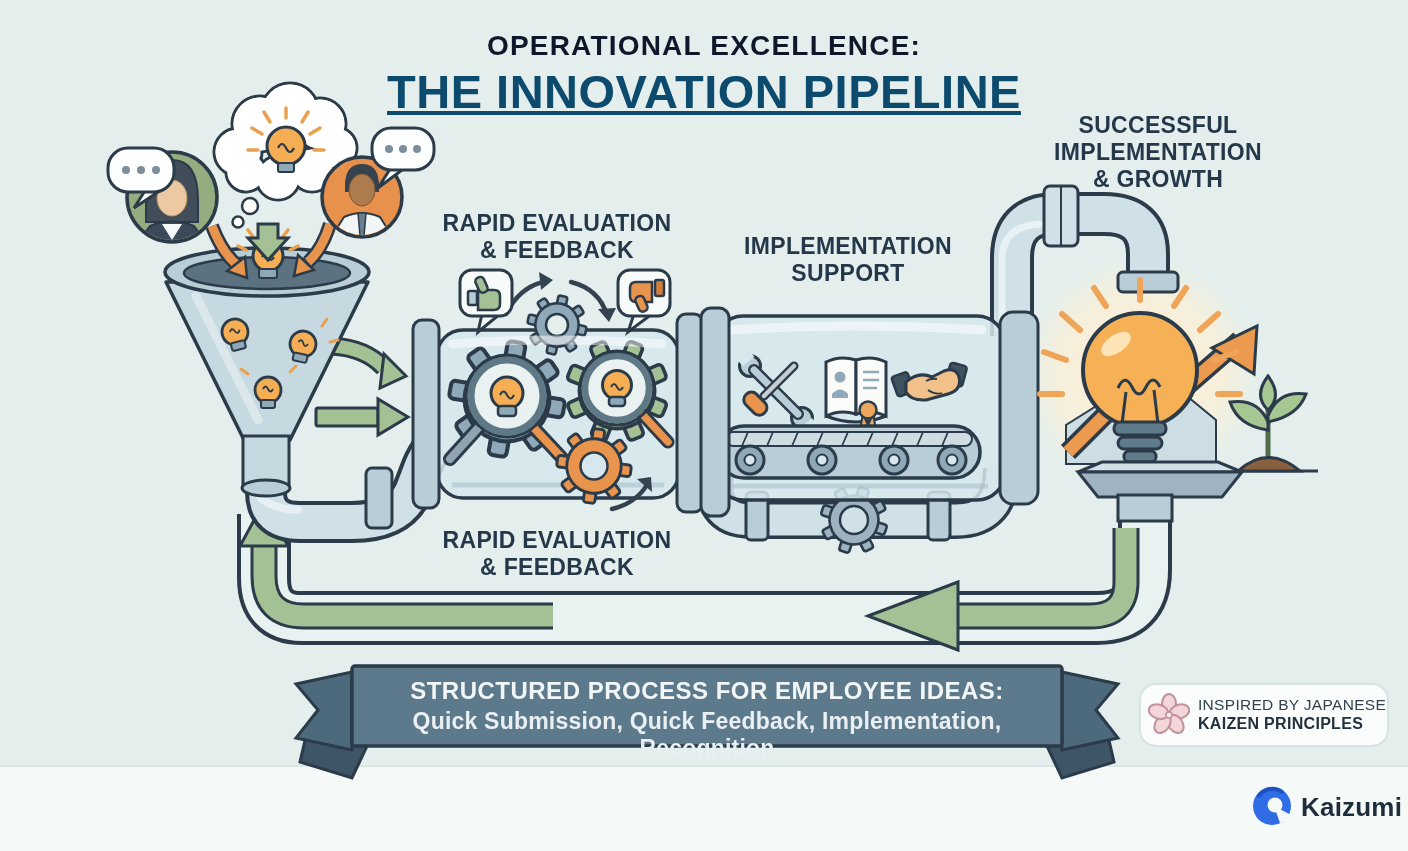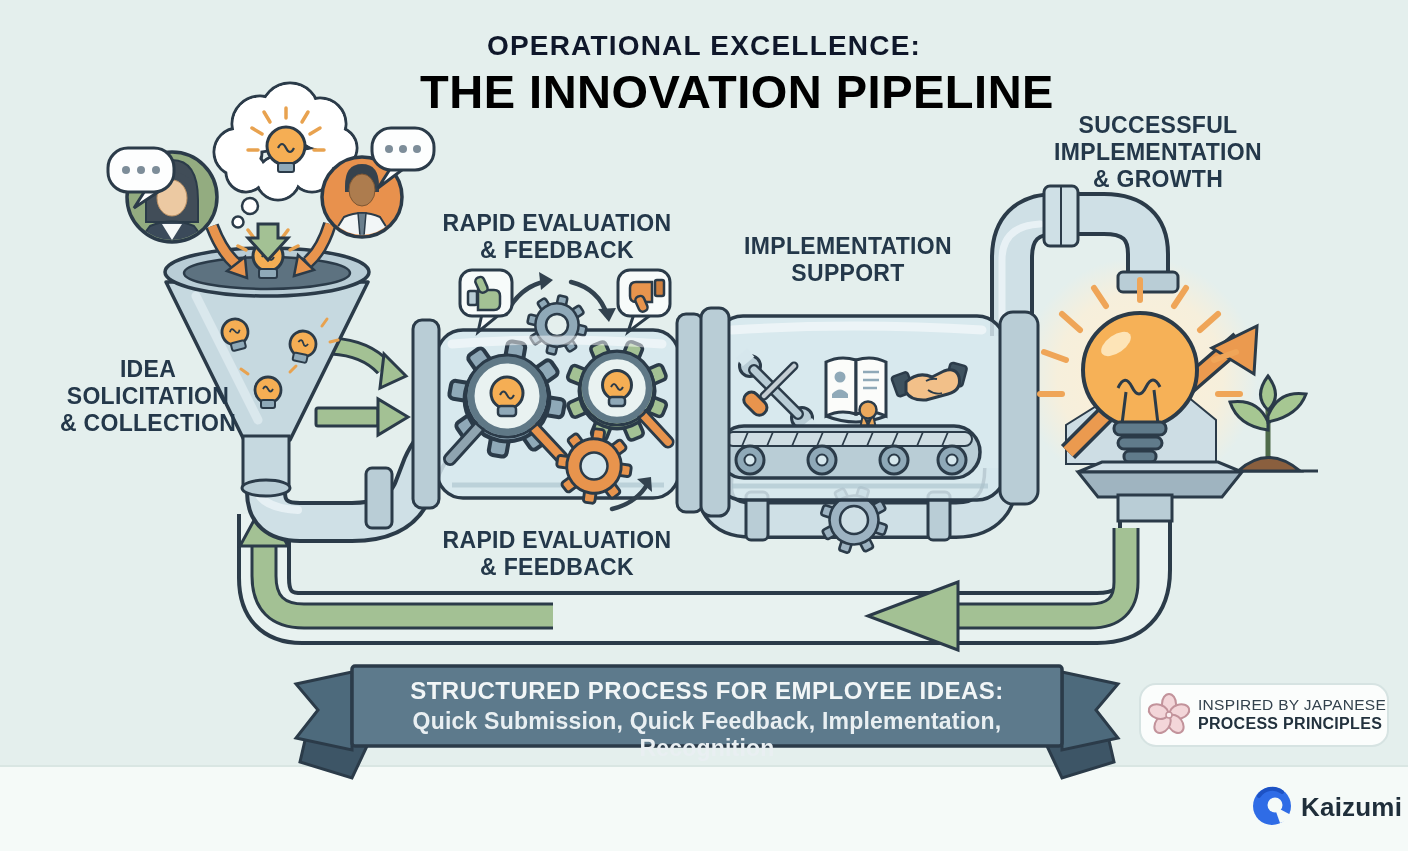--- a/index.html
+++ b/index.html
@@ -7,21 +7,21 @@
     position:relative;width:1408px;height:851px;overflow:hidden;
     background:#e4efed;font-family:"Liberation Sans",sans-serif;
   }
   #art{position:absolute;left:0;top:0;}
   .lbl{
     position:absolute;font-weight:800;color:#24384a;text-align:center;
     transform:translateX(-50%);white-space:pre-line;line-height:1.18;
     letter-spacing:.3px;font-size:23px;
   }
   .title1{top:29px;left:704px;font-size:28px;color:#0f172a;letter-spacing:1.2px;}
-  .title2{top:64px;left:737px;font-size:47px;color:#000000;letter-spacing:.5px;}
+  .title2{top:64px;left:704px;font-size:47px;color:#0c4a6e;letter-spacing:.5px;text-decoration:underline;}
   .lbl-idea{left:148px;top:356px;}
   .lbl-rapid-top{left:557px;top:210px;}
   .lbl-impl{left:848px;top:233px;}
   .lbl-success{left:1146px;top:112px;margin-left:12px;}
   .lbl-rapid-bottom{left:557px;top:527px;}
   .lbl-continuous{left:710px;top:600px;font-size:25px;color:#2a3f52;letter-spacing:.2px;}
   .banner-heading{left:707px;top:677px;font-size:24px;color:#f2f6f7;letter-spacing:.5px;}
   .banner-sub{left:707px;top:708px;font-size:23px;font-weight:600;color:#e9eff2;letter-spacing:.2px;}
   .badge-l1{position:absolute;left:1198px;top:696px;font-size:15.5px;font-weight:400;color:#33424d;letter-spacing:.3px;}
   .badge-l2{position:absolute;left:1198px;top:715px;font-size:16px;font-weight:800;color:#22313d;letter-spacing:.3px;}
@@ -430,33 +430,30 @@
     <circle r="19" fill="#2f6ce6"></circle>
     <circle cx="3" cy="-1" r="7.5" fill="#f5faf8"></circle>
     <path d="M2,0 L19,9 A19,19 0 0 1 8,17 Z" fill="#f5faf8"></path>
     <path d="M-13,-10 A16,16 0 0 1 10,-14" fill="none" stroke="#1d52c4" stroke-width="4" stroke-linecap="round"></path>
   </g>
 </svg>
 
   <div class="lbl title1">OPERATIONAL EXCELLENCE:</div>
   <div class="lbl title2">THE INNOVATION PIPELINE</div>
 
-  <div class="lbl lbl-idea">IDEA
-SOLICITATION
-&amp; COLLECTION</div>
   <div class="lbl lbl-rapid-top">RAPID EVALUATION
 &amp; FEEDBACK</div>
   <div class="lbl lbl-impl">IMPLEMENTATION
 SUPPORT</div>
   <div class="lbl lbl-success">SUCCESSFUL
 IMPLEMENTATION
 &amp; GROWTH</div>
   <div class="lbl lbl-rapid-bottom">RAPID EVALUATION
 &amp; FEEDBACK</div>
 
   <div class="lbl banner-heading">STRUCTURED PROCESS FOR EMPLOYEE IDEAS:</div>
   <div class="lbl banner-sub">Quick Submission, Quick Feedback, Implementation, Recognition</div>
 
   <div class="badge-l1">INSPIRED BY JAPANESE</div>
-  <div class="badge-l2">PROCESS PRINCIPLES</div>
+  <div class="badge-l2">KAIZEN PRINCIPLES</div>
 
   <div class="logo-text">Kaizumi</div>
 </div>
 
 </body></html>

